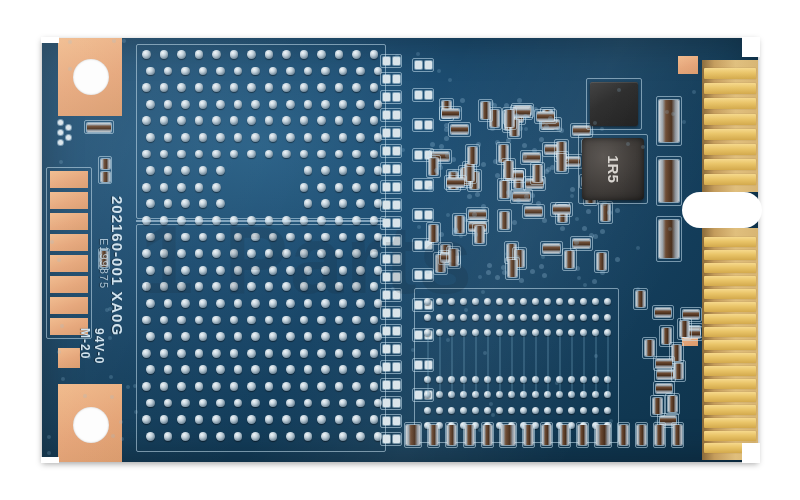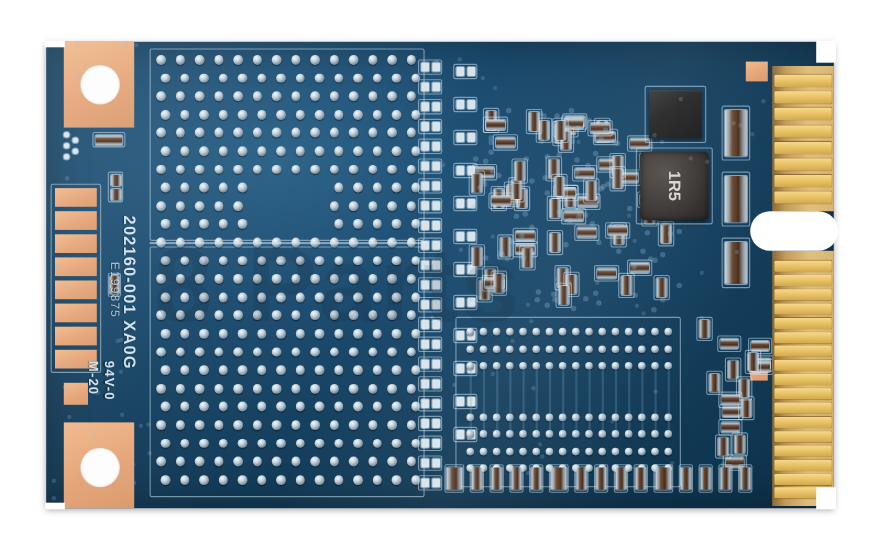--- a/index.html
+++ b/index.html
@@ -1077,15 +1077,15 @@
       <div style="position:absolute;left:15px;top:220px;width:4px;height:4px;border-radius:50%;background:rgba(145,190,218,.22);z-index:0;"></div>
       <div style="position:absolute;left:433px;top:260px;width:4px;height:4px;border-radius:50%;background:rgba(145,190,218,.22);z-index:0;"></div>
       <div style="position:absolute;left:70px;top:1px;width:4px;height:4px;border-radius:50%;background:rgba(145,190,218,.22);z-index:0;"></div>
       <div style="position:absolute;left:26px;top:29px;width:4px;height:4px;border-radius:50%;background:rgba(145,190,218,.22);z-index:0;"></div>
       <div style="position:absolute;left:499px;top:83px;width:4px;height:4px;border-radius:50%;background:rgba(145,190,218,.22);z-index:0;"></div>
       <div style="position:absolute;left:623px;top:72px;width:4px;height:4px;border-radius:50%;background:rgba(145,190,218,.22);z-index:0;"></div>
       <div style="position:absolute;left:499px;top:217px;width:4px;height:4px;border-radius:50%;background:rgba(145,190,218,.22);z-index:0;"></div>
       <div style="position:absolute;left:359px;top:110px;width:4px;height:4px;border-radius:50%;background:rgba(145,190,218,.22);z-index:0;"></div>
     </div>
 
-  <div id="watermark">8 Parts</div>
+  <div id="watermark">1 Parts</div>
 
 </div>
 
 </body></html>

